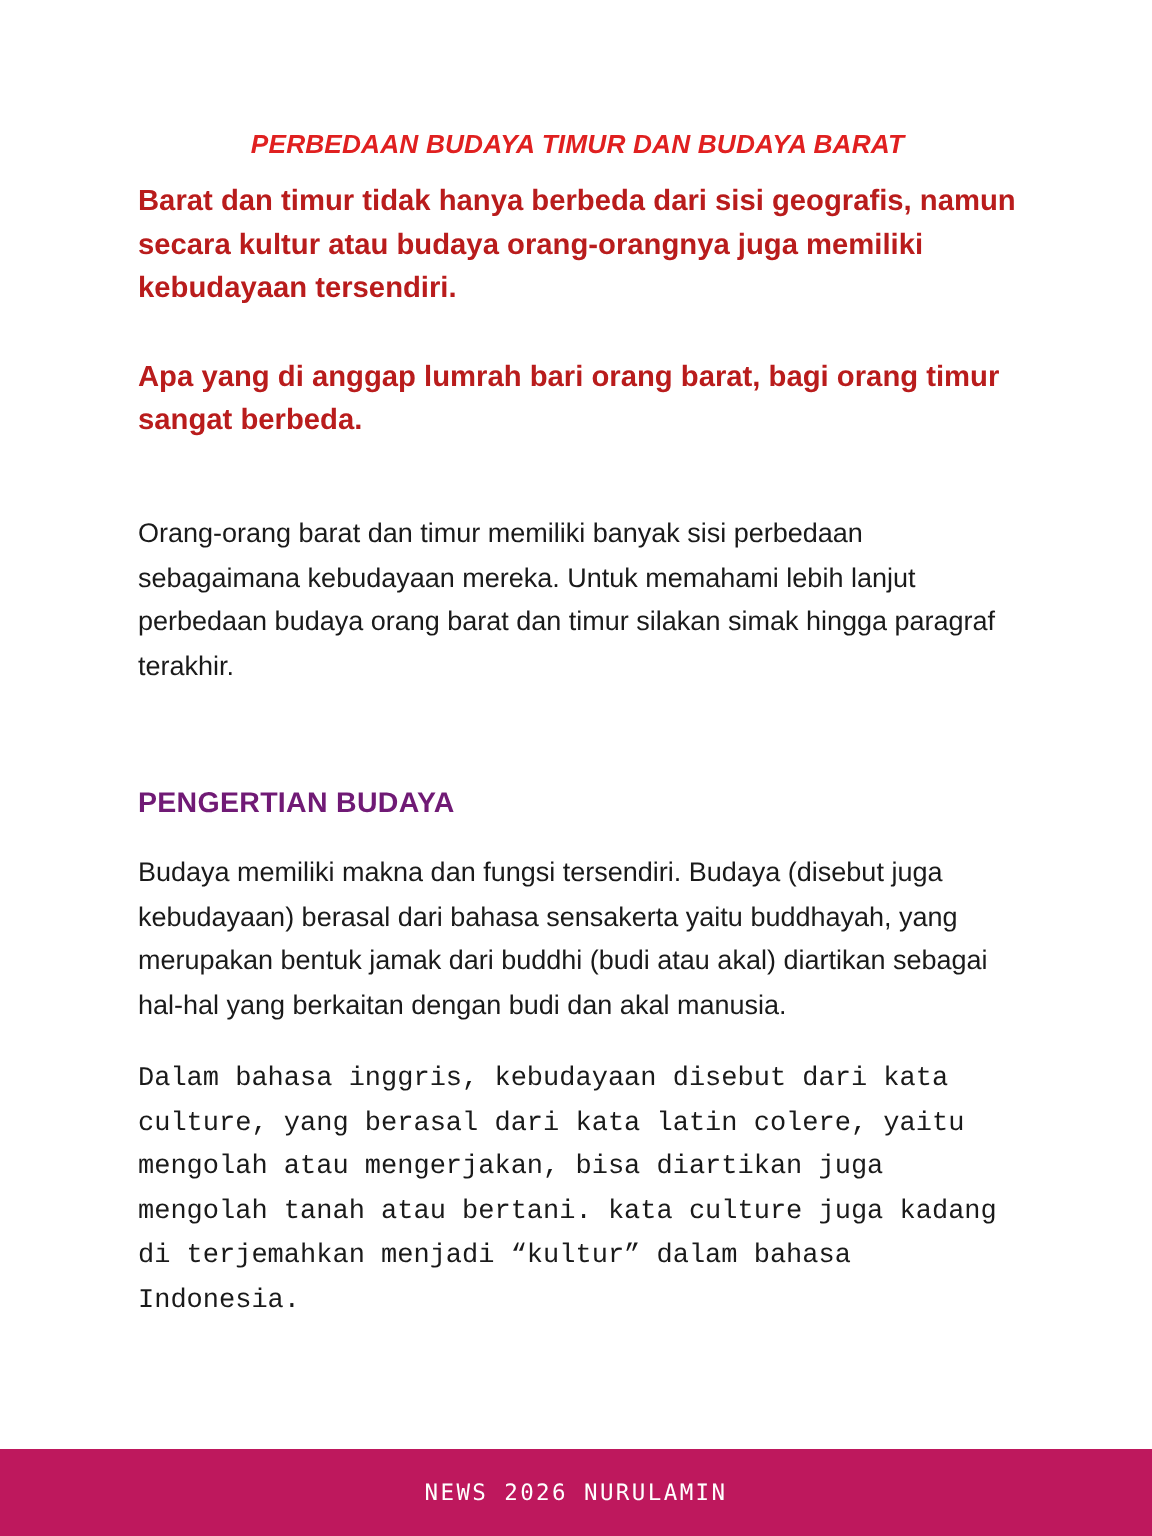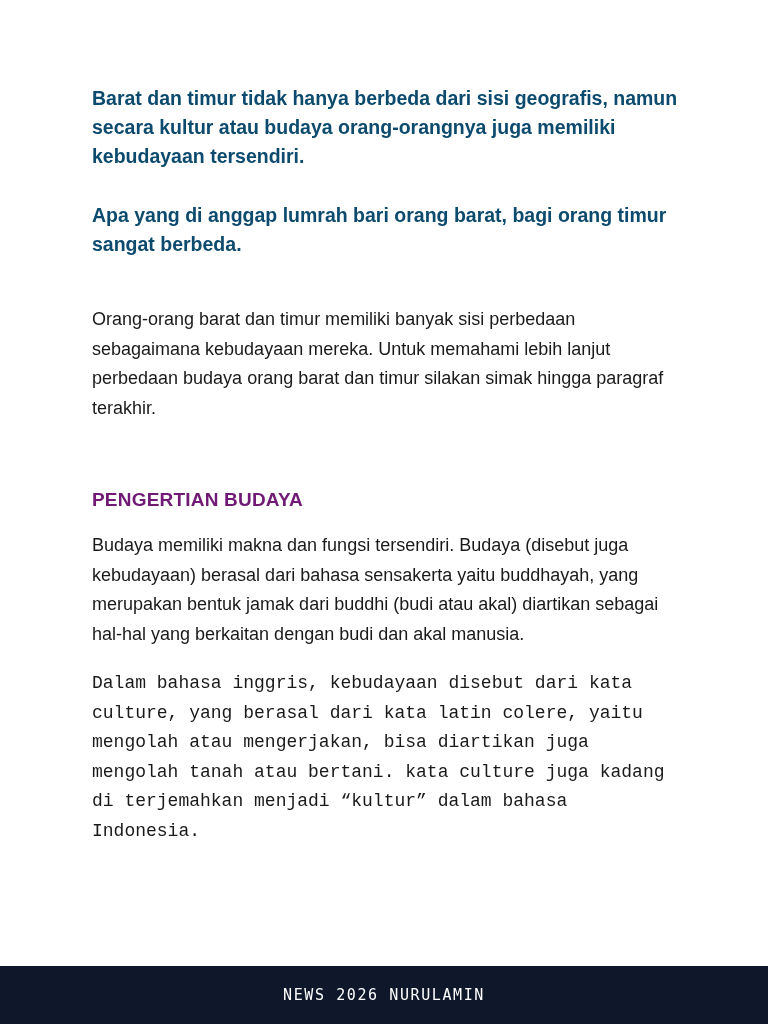--- a/index.html
+++ b/index.html
@@ -43,21 +43,21 @@
     text-align: center;
     margin: 0 0 12px 0;
     white-space: nowrap;
   }
 
   .lead {
     font-weight: bold;
     font-size: 19.5px;
     line-height: 29px;
     margin: 0 0 14px 0;
-    color: #0c4a6e;
+    color: #b91c1c;
   }
 
   .lead.second {
     margin-top: 30px;
     margin-bottom: 0;
   }
 
   .spacer-lg {
     height: 46px;
   }
@@ -86,41 +86,42 @@
     margin: 0 0 18px 0;
     color: #701a75;
   }
 
   .footer-bar {
     position: absolute;
     left: 0;
     top: 966px;
     width: 768px;
     height: 58px;
-    background: #0f172a;
+    background: #be185d;
     display: flex;
     align-items: center;
     justify-content: center;
   }
 
   .footer-text {
     color: #ffffff;
     font-family: "DejaVu Sans Mono", "Liberation Mono", monospace;
     font-size: 15px;
     letter-spacing: 1.6px;
     line-height: 18px;
     white-space: nowrap;
   }
 </style>
 </head>
 <body>
 
 <div class="page">
   <div class="content">
 
+    <h1 class="doc-title">PERBEDAAN BUDAYA TIMUR DAN BUDAYA BARAT</h1>
 
     <p class="lead">Barat dan timur tidak hanya berbeda dari sisi geografis, namun secara kultur atau budaya orang-orangnya juga memiliki kebudayaan tersendiri.</p>
 
     <p class="lead second">Apa yang di anggap lumrah bari orang barat, bagi orang timur sangat berbeda.</p>
 
     <div class="spacer-lg"></div>
 
     <p class="body-par">Orang-orang barat dan timur memiliki banyak sisi perbedaan sebagaimana kebudayaan mereka. Untuk memahami lebih lanjut perbedaan budaya orang barat dan timur silakan simak hingga paragraf terakhir.</p>
 
     <div class="spacer-md"></div>

